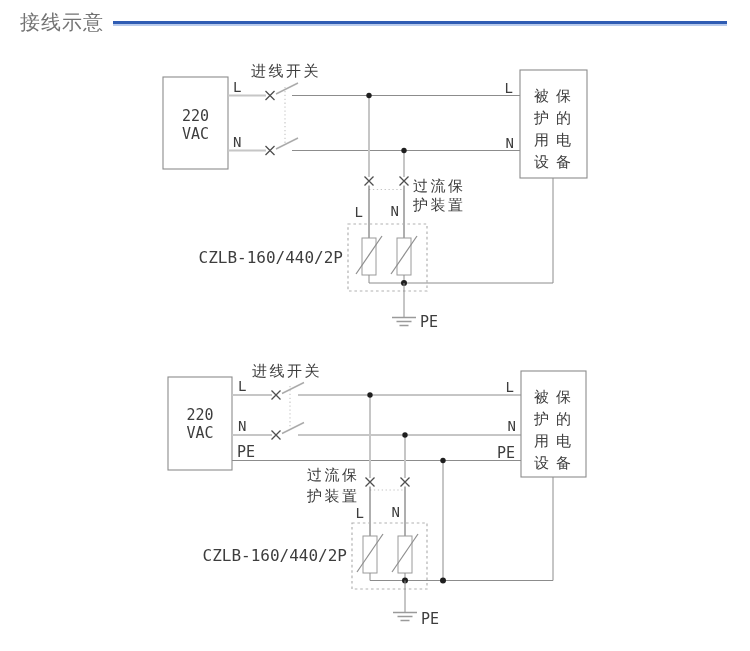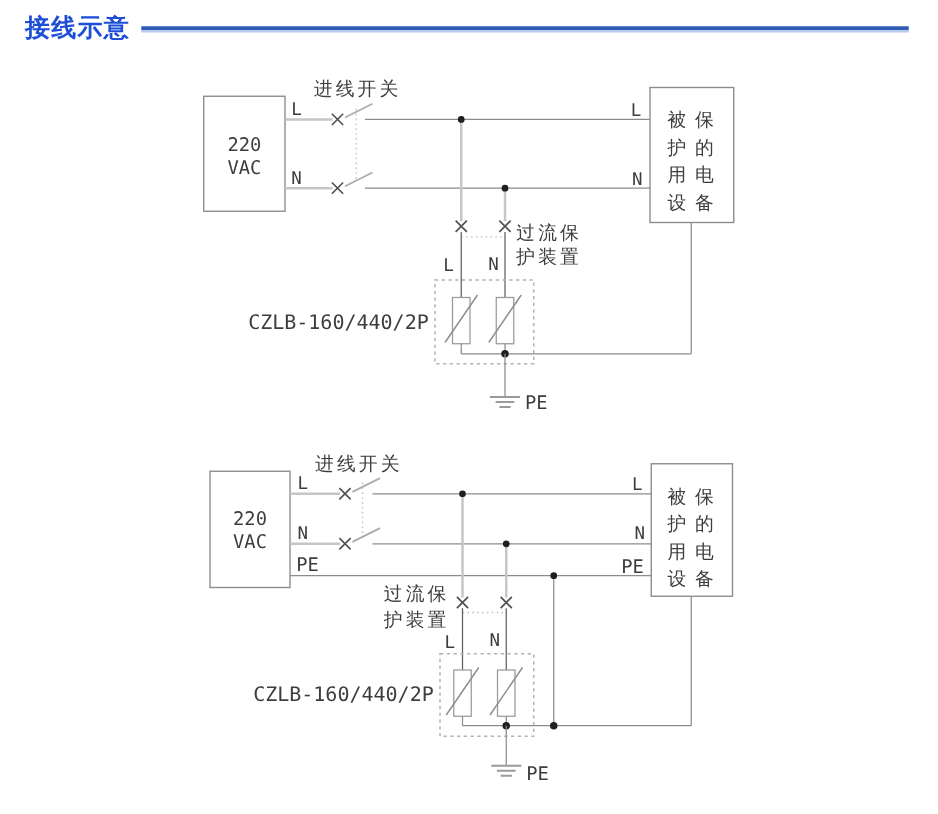--- a/index.html
+++ b/index.html
@@ -1,19 +1,19 @@
 <!DOCTYPE html>
 <html><head>
 <meta charset="utf-8">
 <style>
   html,body{margin:0;padding:0;background:#ffffff;}
   .page{position:relative;width:750px;height:651px;background:#fff;overflow:hidden;
         font-family:"DejaVu Sans",sans-serif;}
-  .hdr-title{position:absolute;left:20px;top:9px;font-size:20px;font-weight:bold;
-        color:#1d4ed8;letter-spacing:1px;font-family:"DejaVu Sans",sans-serif;}
+  .hdr-title{position:absolute;left:20px;top:9px;font-size:20px;font-weight:normal;
+        color:#737373;letter-spacing:1px;font-family:"DejaVu Sans",sans-serif;}
   .hdr-rule{position:absolute;left:113px;top:21px;width:614px;height:5px;
         background:linear-gradient(to bottom,#2f5cb3 0%,#2f5cb3 55%,#b9cbec 55%,#b9cbec 100%);}
   svg{position:absolute;left:0;top:0;}
   
   .w  {stroke:#8c8c8c;stroke-width:1;fill:none;}
   .wf {stroke:#c6c6c6;stroke-width:2;fill:none;}     
   .wd {stroke:#5f5f5f;stroke-width:1;fill:none;}     
   .mk {stroke:#4f4f4f;stroke-width:1.3;fill:none;}   
   .bl {stroke:#ababab;stroke-width:1.4;fill:none;}   
   .lk {stroke:#c4c4c4;stroke-width:1.1;fill:none;stroke-dasharray:1.3 2.6;} 

